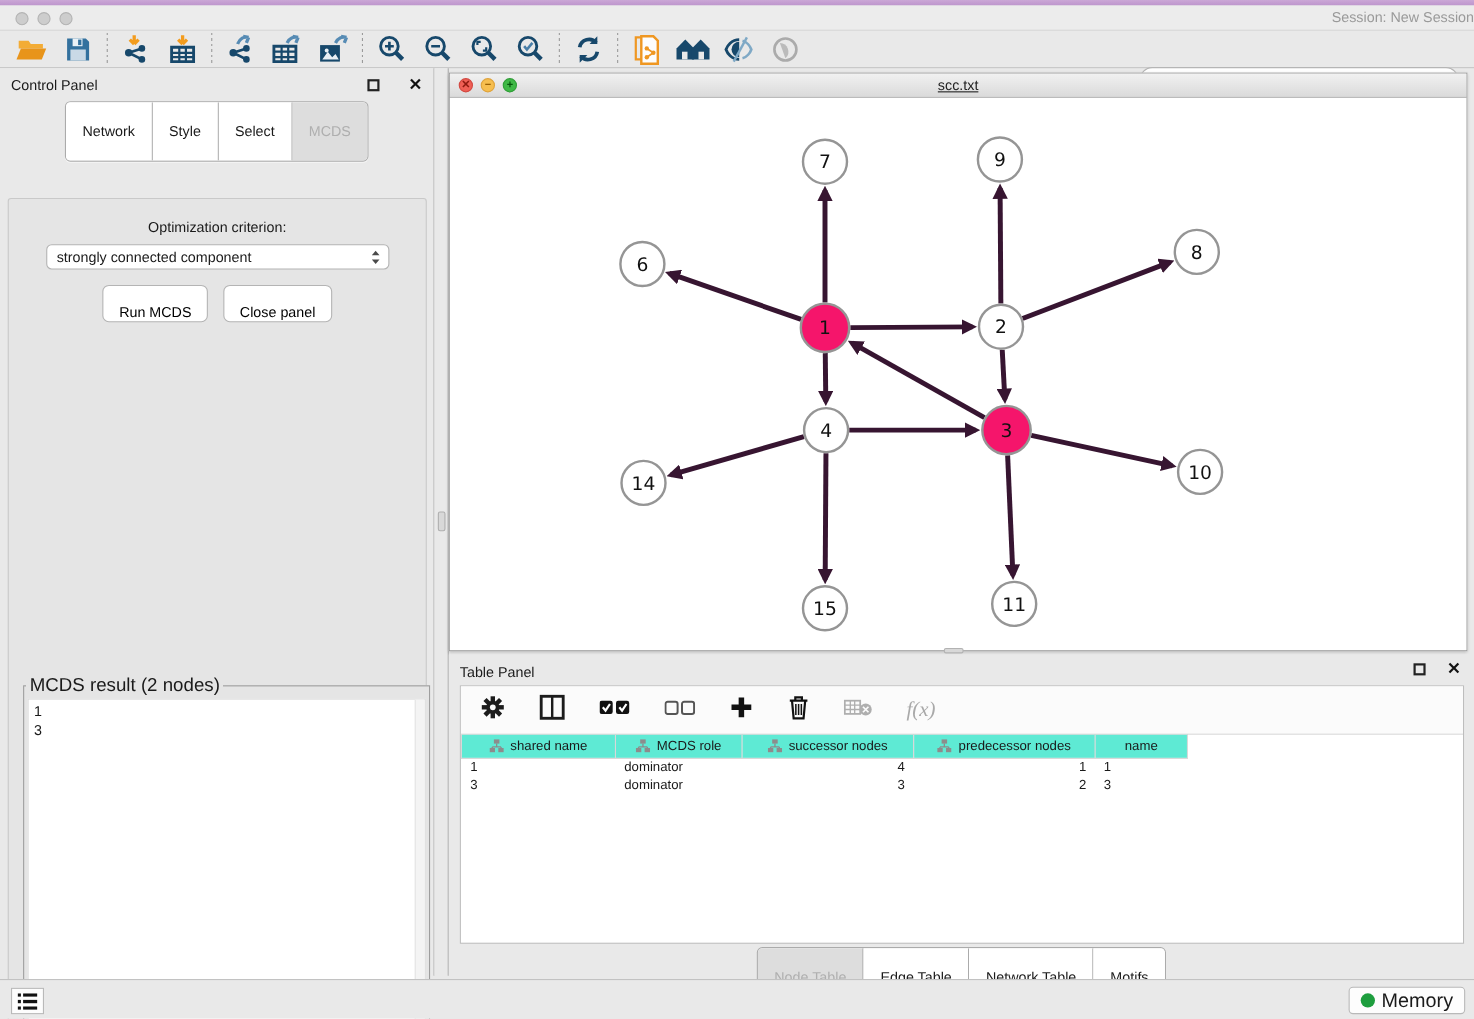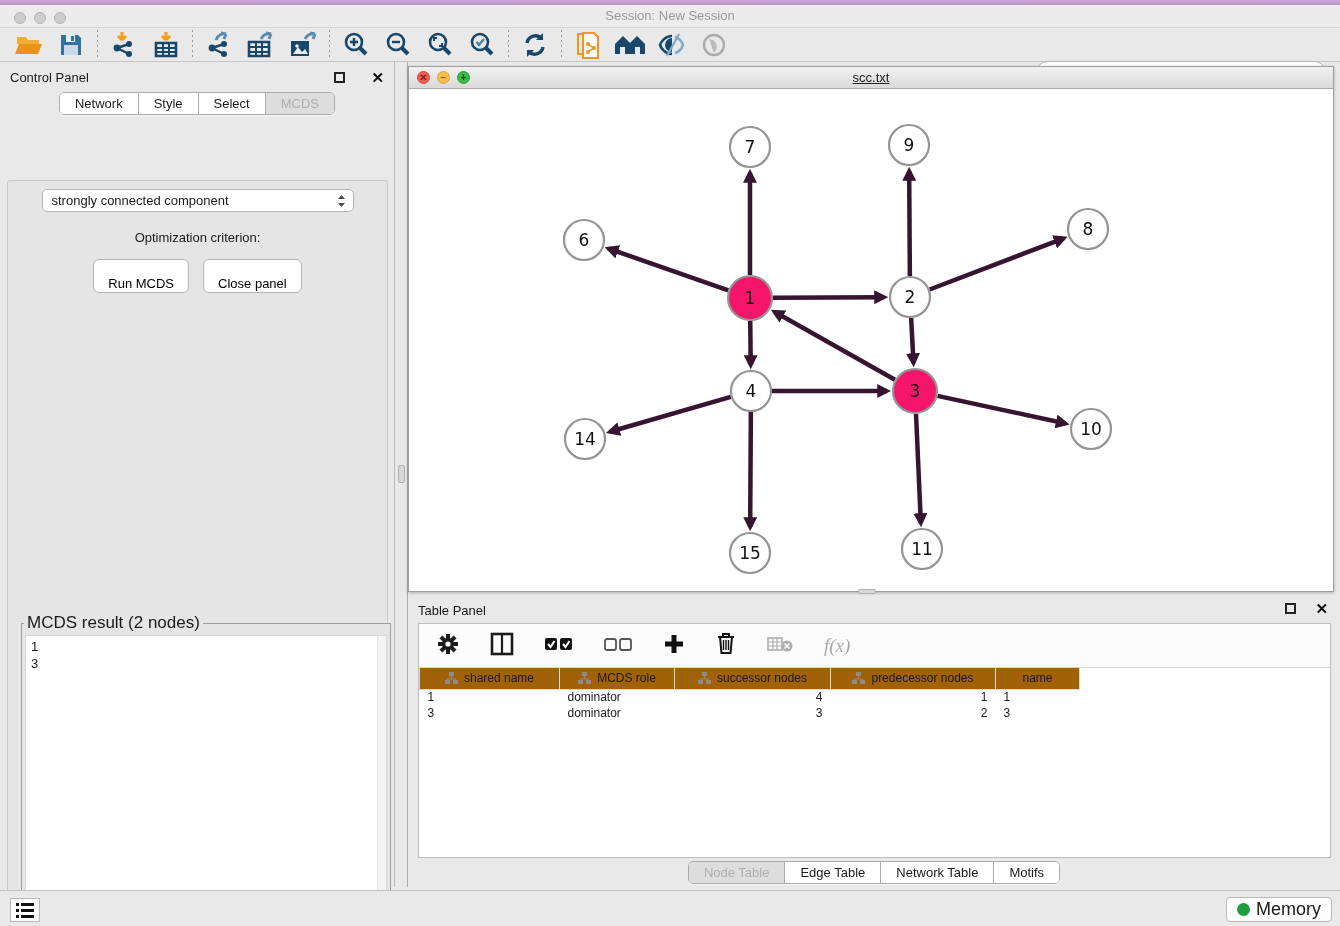--- a/index.html
+++ b/index.html
@@ -8,42 +8,42 @@
   .abs { position:absolute; }
 
   
   #top-strip { left:0; top:0; width:1340px; height:5px;
     background:linear-gradient(#CBA7D6,#BD95CC); }
   #titlebar { left:0; top:5px; width:1340px; height:23px; background:#ECECEC;
     border-bottom:1px solid #D4D4D4; }
   .tl-dot { width:12px; height:12px; border-radius:50%; background:#CDCDCD;
     border:1px solid #B3B3B3; display:inline-block; margin-right:8px; }
   #titlebar .dots { position:absolute; left:14px; top:5px; }
-  #win-title { width:100%; text-align:center; line-height:22px; font-size:13px; color:#9A9A9A; }
+  #win-title { width:100%; text-align:right; line-height:22px; font-size:13px; color:#9A9A9A; }
 
   
   #toolbar { left:0; top:28px; width:1340px; height:34px; background:#E9E9E9;
     border-bottom:1px solid #C6C6C6; display:flex; align-items:center; padding-left:8px; }
   .tb-btn { width:42px; height:32px; display:flex; align-items:center; justify-content:center; }
   .tb-sep { width:1px; height:30px; margin:0 5px;
     background:repeating-linear-gradient(#9a9a9a 0 2px, transparent 2px 5px); }
   #search-wrap { position:absolute; right:14px; top:33px; width:290px; height:23px;
     background:#fff; border:1px solid #B5B5B5; border-radius:12px;
     display:flex; align-items:center; padding-left:7px; }
 
   
   #control-panel { left:0; top:62px; width:395px; height:825px; background:#E9E9E9;
     border-right:1px solid #B9B9B9; }
   .panel-head { height:30px; display:flex; align-items:center; padding:0 10px; font-size:13px;gap:16px; }
   .panel-head .spacer { flex:1; }
   .float-box { width:11px; height:11px; border:2px solid #222; margin-right:10px; }
   .close-x { font-size:15px; font-weight:bold; color:#111; line-height:1; }
   .seg-ctrl { display:flex; border:1px solid #ABABAB; border-radius:5px; overflow:hidden;
     background:#fff; width:max-content; margin:0 auto; box-shadow:0 1px 0 rgba(255,255,255,.6); }
-  .seg { padding:3px 15px; font-size:13px; background:#fff; border-right:1px solid #ABABAB; }
+  .seg { padding:19px 15px; font-size:13px; background:#fff; border-right:1px solid #ABABAB; }
   .seg:last-child { border-right:none; }
   .seg.active { background:#DDDDDD; color:#AFAFAF; }
   #cp-content { left:7px; top:118px; width:381px; height:757px; background:#E5E5E5;
     border:1px solid #C9C9C9; border-radius:3px; }
   #opt-label { text-align:center; margin-top:18px; font-size:13px; }
   #opt-select { position:relative; margin:8px auto 0; width:312px; height:23px; background:#fff;
     border:1px solid #B4B4B4; border-radius:5px; font-size:13px;
     display:flex; align-items:center; padding-left:9px; }
   #opt-select .stepper { position:absolute; right:6px; top:3px; }
   .btn-row { display:flex; justify-content:center; gap:14px; margin-top:14px; }
@@ -79,21 +79,21 @@
   #net-title { text-align:center; line-height:21px; font-size:13px; color:#222;text-decoration:underline; }
   #net-canvas { position:relative; width:924px; height:502px; background:#fff; }
 
   
   #table-panel { left:408px; top:595px; width:932px; height:292px; background:#E9E9E9; }
   #tp-box { position:absolute; left:10px; top:28px; width:913px; height:235px;
     background:#fff; border:1px solid #BDBDBD; }
   #tp-toolbar { height:44px; background:#FBFBFB; border-bottom:1px solid #D5D5D5;
     display:flex; align-items:center; gap:31px; padding-left:18px; }
   table { border-collapse:collapse; width:100%; table-layout:fixed; }
-  th { background:#a16207; border:1px solid #D8D8D8; border-top:none; height:21px;
+  th { background:#5eead4; border:1px solid #D8D8D8; border-top:none; height:21px;
     font-size:12px; font-weight:normal; }
   th .th-inner { display:flex; align-items:center; justify-content:center; gap:6px; }
   td { font-size:12px; height:16px; padding:0 8px; }
   td.num { text-align:right; }
   #tp-tabs { position:absolute; left:0; width:100%; top:266px; display:flex; justify-content:center; }
   #tp-float { position:absolute; right:34px; top:8px; }
   #tp-close { position:absolute; right:12px; top:6px; }
 
   
   #statusbar { left:0; top:890px; width:1340px; height:36px; background:#E9E9E9;
@@ -263,29 +263,29 @@
     <span class="float-box"></span>
     <span class="close-x">✕</span>
   </div>
   <div class="seg-ctrl">
     <span class="seg">Network</span>
     <span class="seg">Style</span>
     <span class="seg">Select</span>
     <span class="seg active">MCDS</span>
   </div>
   <div id="cp-content" class="abs">
+    <div id="opt-label">Optimization criterion:</div>
     <div id="opt-select">
       <span>strongly connected component</span>
       <span class="stepper">
         <svg width="11" height="16" viewBox="0 0 11 16">
           <path d="M2 6l3.5-4L9 6z" fill="#4a4a4a"></path>
           <path d="M2 10l3.5 4L9 10z" fill="#4a4a4a"></path>
         </svg></span>
     </div>
-    <div id="opt-label">Optimization criterion:</div>
     <div class="btn-row">
       <button class="aq-btn">Run MCDS</button>
       <button class="aq-btn">Close panel</button>
     </div>
     <fieldset id="mcds-result">
       <legend>MCDS result (2 nodes)</legend>
       <div style="position:relative; height:calc(100% - 4px);">
         <div id="result-area">
           <div>1</div>
           <div>3</div>

